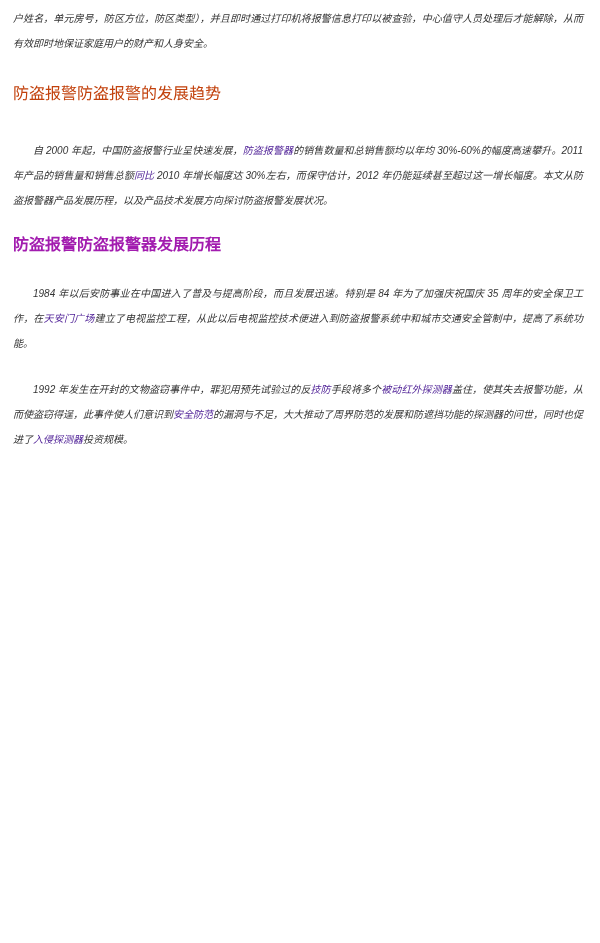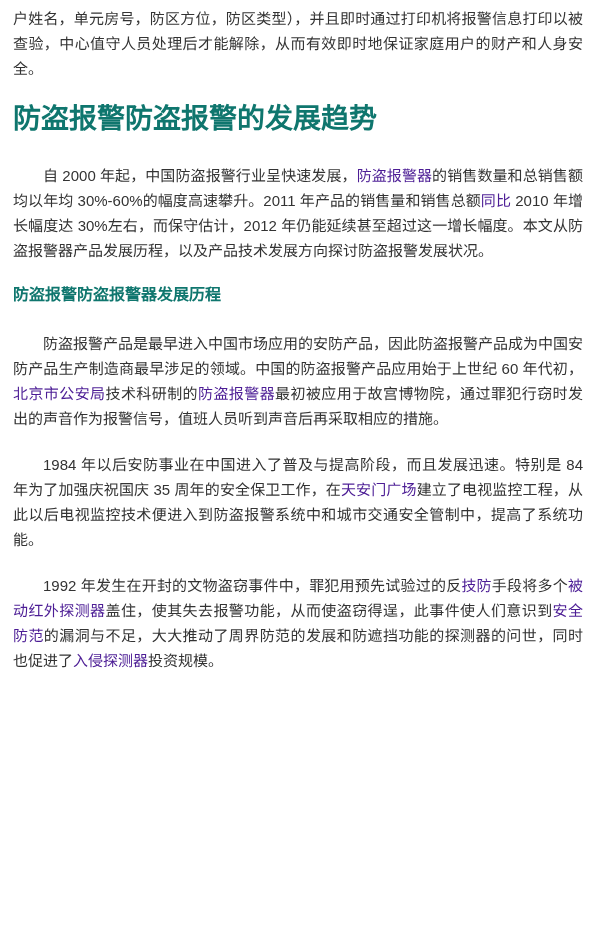--- a/index.html
+++ b/index.html
@@ -11,43 +11,44 @@
     width: 600px;
     height: 943px;
     overflow: hidden;
     font-family: "Liberation Sans", "DejaVu Sans", sans-serif;
     color: #333333;
   }
   .page {
     padding: 6px 13px 0 13px;
   }
   .para {
-    font-size: 15px;
+    font-size: 10px;
     line-height: 25px;
     text-align: justify;
     text-indent: 2em;
     margin: 0 4px 21px 0;
     word-break: break-all;
+    font-style: italic;
   }
   .para.continued {
     text-indent: 0;
     margin-bottom: 24px;
   }
   .h2-title {
-    font-size: 28px;
+    font-size: 16px;
     line-height: 28px;
-    font-weight: bold;
-    color: #0f766e;
+    font-weight: normal;
+    color: #c2410c;
     margin: 0 0 30px 0;
   }
   .h3-title {
     font-size: 16px;
     line-height: 22px;
     font-weight: bold;
-    color: #0f766e;
+    color: #a21caf;
     margin: 2px 0 25px 0;
   }
   .lnk {
     color: #4c1d95;
     cursor: pointer;
     text-decoration: none;
   }
 </style>
 </head>
 <body>
@@ -55,21 +56,20 @@
 <div class="page">
 
   <p class="para continued">户姓名，单元房号，防区方位，防区类型），并且即时通过打印机将报警信息打印以被查验，中心值守人员处理后才能解除，从而有效即时地保证家庭用户的财产和人身安全。</p>
 
   <h2 class="h2-title">防盗报警防盗报警的发展趋势</h2>
 
   <p class="para"><span>自 2000 年起，中国防盗报警行业呈快速发展，</span><span class="lnk">防盗报警器</span><span>的销售数量和总销售额均以年均 30%-60%的幅度高速攀升。2011 年产品的销售量和销售总额</span><span class="lnk">同比</span><span> 2010 年增长幅度达 30%左右，而保守估计，2012 年仍能延续甚至超过这一增长幅度。本文从防盗报警器产品发展历程，以及产品技术发展方向探讨防盗报警发展状况。</span></p>
 
   <h3 class="h3-title">防盗报警防盗报警器发展历程</h3>
 
-  <p class="para"><span>防盗报警产品是最早进入中国市场应用的安防产品，因此防盗报警产品成为中国安防产品生产制造商最早涉足的领域。中国的防盗报警产品应用始于上世纪 60 年代初，</span><span class="lnk">北京市公安局</span><span>技术科研制的</span><span class="lnk">防盗报警器</span><span>最初被应用于故宫博物院，通过罪犯行窃时发出的声音作为报警信号，值班人员听到声音后再采取相应的措施。</span></p>
 
 
   <p class="para"><span>1984 年以后安防事业在中国进入了普及与提高阶段，而且发展迅速。特别是 84 年为了加强庆祝国庆 35 周年的安全保卫工作，在</span><span class="lnk">天安门广场</span><span>建立了电视监控工程，从此以后电视监控技术便进入到防盗报警系统中和城市交通安全管制中，提高了系统功能。</span></p>
 
   <p class="para"><span>1992 年发生在开封的文物盗窃事件中，罪犯用预先试验过的反</span><span class="lnk">技防</span><span>手段将多个</span><span class="lnk">被动红外探测器</span><span>盖住，使其失去报警功能，从而使盗窃得逞，此事件使人们意识到</span><span class="lnk">安全防范</span><span>的漏洞与不足，大大推动了周界防范的发展和防遮挡功能的探测器的问世，同时也促进了</span><span class="lnk">入侵探测器</span><span>投资规模。</span></p>
 
 
 
 </div>
 

